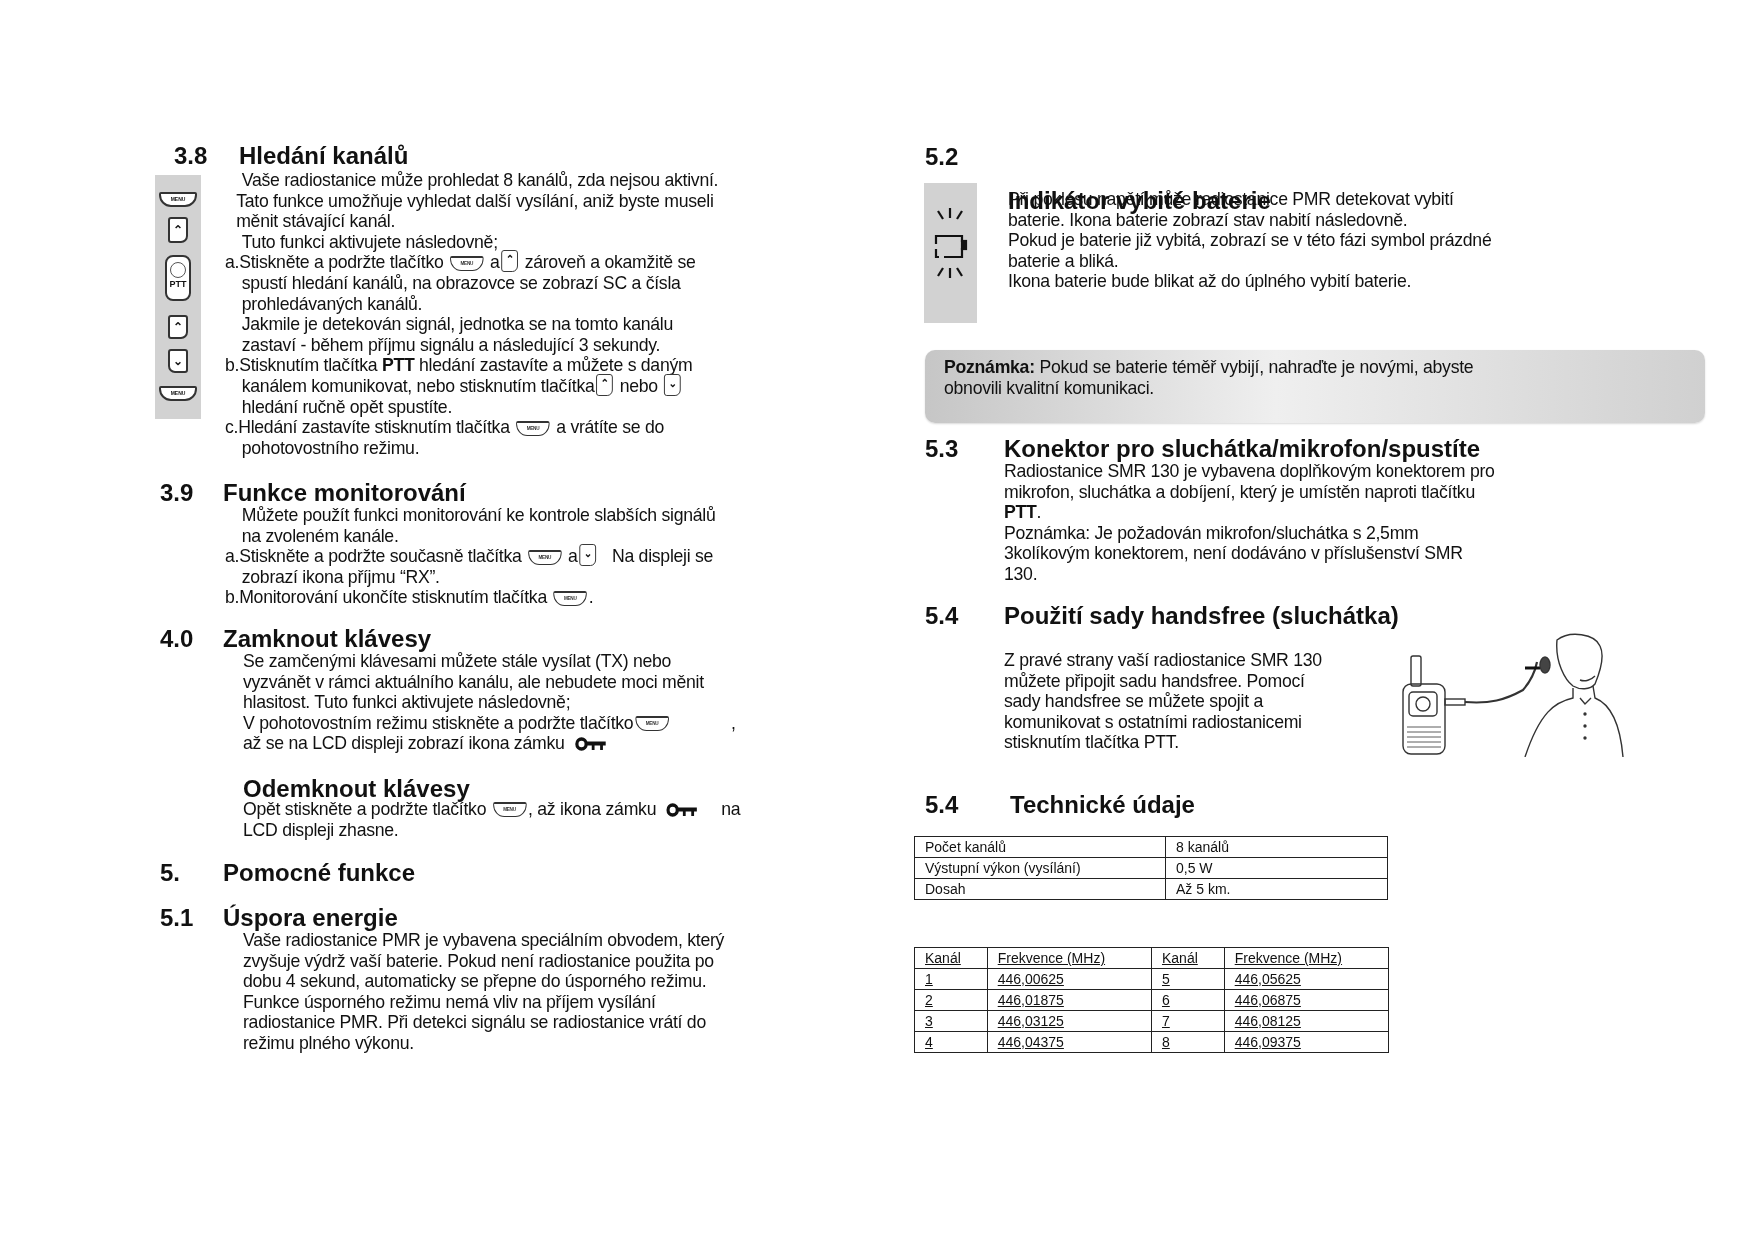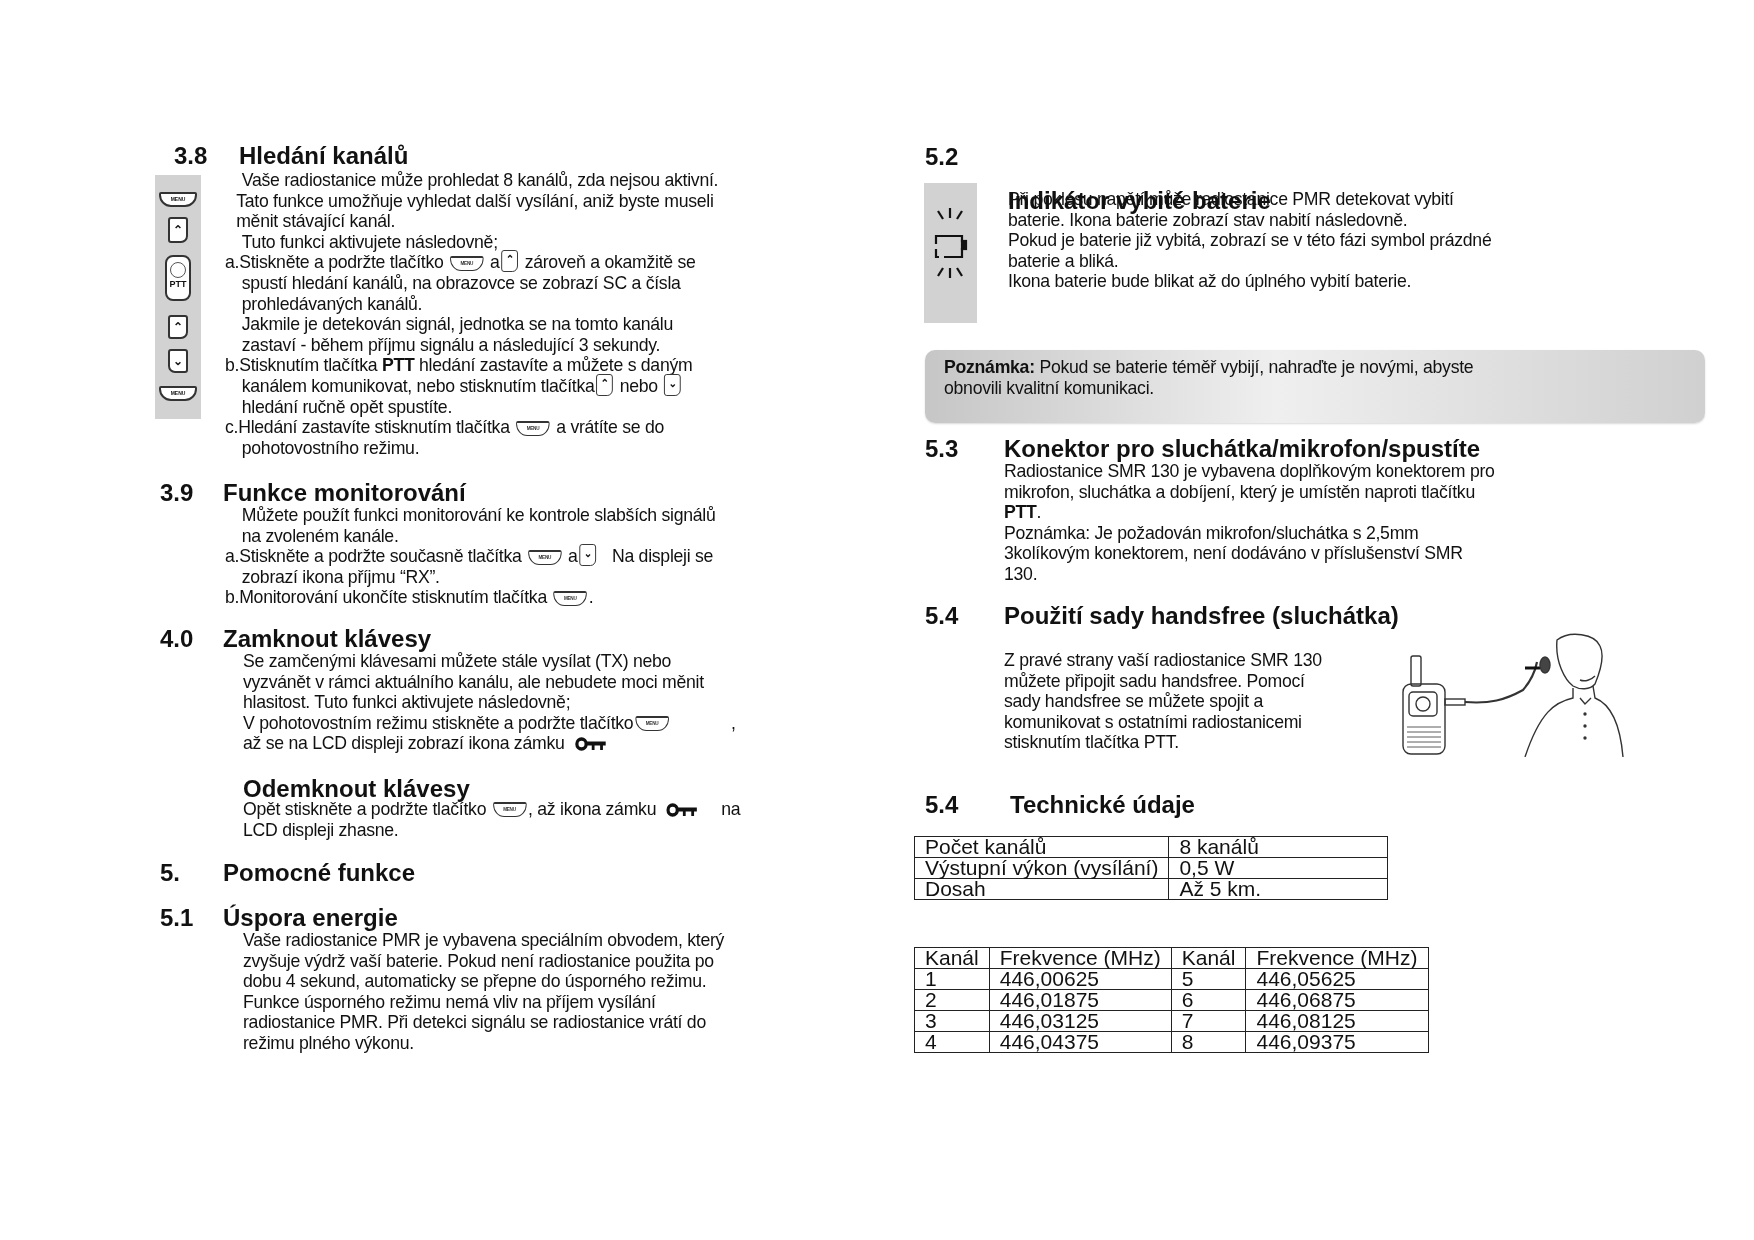--- a/index.html
+++ b/index.html
@@ -13,21 +13,21 @@
   .menu-icon { display: inline-block; width: 34px; height: 12px; vertical-align: middle;
     border: 1.5px solid #333; border-top-width: 2px; border-radius: 2px 2px 12px 12px;
     font-size: 5px; line-height: 10px; text-align: center; color: #333; margin: 0 2px; font-weight: bold; }
   .up-icon, .down-icon { display: inline-block; width: 16px; height: 20px; vertical-align: top;
     border: 1.5px solid #333; border-radius: 3px 3px 6px 3px; font-size: 11px; line-height: 16px; text-align: center; font-weight: bold; margin: -2px 2px 0 2px; background:#fff; }
   .key-icon { display: inline-block; vertical-align: middle; margin-left: 6px; }
   .strip { background: #d2d2d2; }
   .strip .btn { position: absolute; left: 50%; transform: translateX(-50%); background: #fff; border: 2px solid #333; }
   .note-box { background: linear-gradient(90deg, #c6c6c6 0%, #efefef 45%, #d0d0d0 100%);
      border-radius: 10px; box-shadow: 0 1px 2px rgba(0,0,0,.15); }
-  table.spec { border-collapse: collapse; font-size: 21px; }
+  table.spec { border-collapse: collapse; font-size: 14px; }
   table.spec td { border: 1.5px solid #222; padding: 0 10px; height: 20px; line-height: 20px; white-space: nowrap; }
 </style>
 </head>
 <body>
 
 <div class="abs h2" style="left:163px; top:143px; width:600px;">
   <span class="num">3.8</span>
   <span style="position:absolute; left:76px;">Hledání kanálů</span>
 </div>
 
@@ -260,21 +260,21 @@
     <td>Výstupní výkon (vysílání)</td>
         <td>0,5 W</td>
   </tr>
   <tr>
     <td>Dosah</td>
         <td>Až 5 km.</td>
   </tr>
 </tbody>
   </table>
 
-<table class="abs spec" style="left:914px; top:947px; width:434px;">
+<table class="abs spec" style="left:914px; top:947px; width:475px;text-decoration:underline;">
   <tbody>
       <tr>
     <td>Kanál</td>
         <td>Frekvence (MHz)</td>
     <td>Kanál</td>
         <td>Frekvence (MHz)</td>
   </tr>
   <tr>
     <td>1</td>
         <td>446,00625</td>

